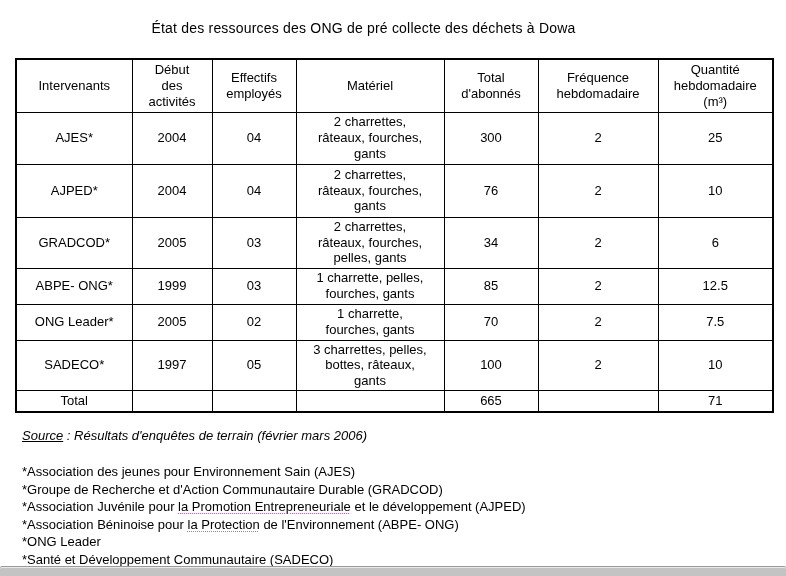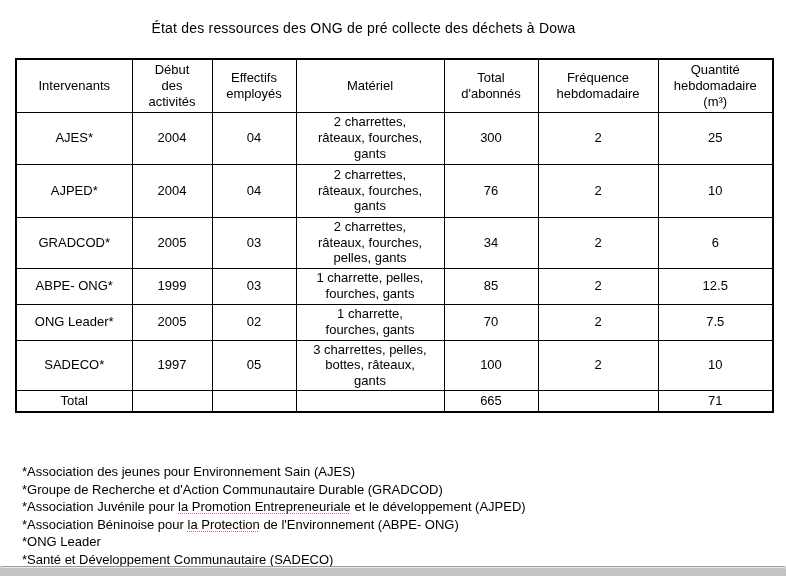--- a/index.html
+++ b/index.html
@@ -189,20 +189,23 @@
         <td></td>
         <td></td>
         <td></td>
         <td class="bold">665</td>
         <td></td>
         <td class="bold">71</td>
       </tr>
     </tbody>
   </table>
 
+  <div class="source">
+    <span class="src-label">Source</span><span> : </span><span>Résultats d'enquêtes de terrain (février mars 2006)</span>
+  </div>
 
   <div class="footnotes">
     <div class="fn"><span>*Association des jeunes pour Environnement Sain (AJES)</span><span class="squiggle"></span><span></span></div>
     <div class="fn"><span>*Groupe de Recherche et d'Action Communautaire Durable (GRADCOD)</span><span class="squiggle"></span><span></span></div>
     <div class="fn"><span>*Association Juvénile pour </span><span class="squiggle">la Promotion Entrepreneuriale</span><span> et le développement (AJPED)</span></div>
     <div class="fn"><span>*Association Béninoise pour </span><span class="squiggle">la Protection</span><span> de l'Environnement (ABPE- ONG)</span></div>
     <div class="fn"><span>*ONG Leader</span><span class="squiggle"></span><span></span></div>
     <div class="fn"><span>*Santé et Développement Communautaire (SADECO)</span><span class="squiggle"></span><span></span></div>
   </div>
 

